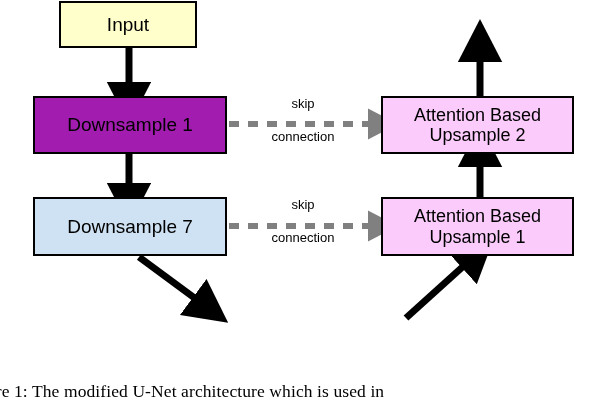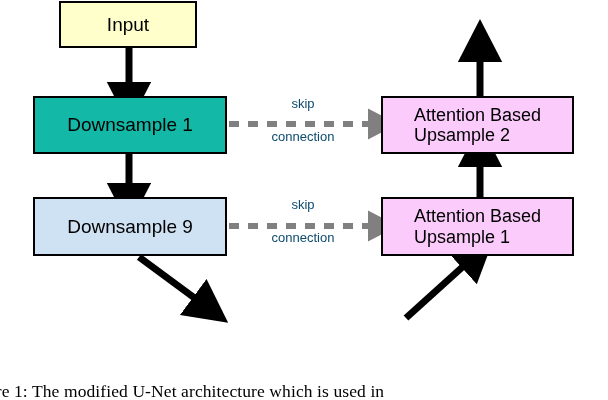--- a/index.html
+++ b/index.html
@@ -26,34 +26,35 @@
     width: 608px;
     height: 400px;
   }
   .node-box {
     position: absolute;
     box-sizing: border-box;
     border: 2px solid #000000;
     display: flex;
     align-items: center;
     justify-content: center;
+    text-align: center;
     line-height: 1.12;
     color: #000000;
     font-family: "Liberation Sans", sans-serif;
   }
   .node-label {
     display: block;
     white-space: pre-line;
     padding: 0 4px;
   }
   .edge-label {
     position: absolute;
     font-family: "Liberation Sans", sans-serif;
     font-size: 13px;
-    color: #0c4a6e;
+    color: #000000;
     text-align: center;
     white-space: nowrap;
   }
   .caption {
     position: absolute;
     left: 0;
     width: 608px;
     font-family: "Liberation Serif", serif;
     font-size: 17.5px;
     color: #000000;
@@ -93,26 +94,26 @@
     <line x1="229" y1="124" x2="374" y2="124" stroke="#808080" stroke-width="6" stroke-dasharray="10,9" marker-end="url(#arrow-gray)"></line>
 
     <line x1="229" y1="226" x2="374" y2="226" stroke="#808080" stroke-width="6" stroke-dasharray="10,9" marker-end="url(#arrow-gray)"></line>
   </svg>
 
   <div class="node-box" id="node-input" style="left: 59px; top: 1px; width: 138px; height: 47px; background: rgb(255, 255, 204); border-color: rgb(0, 0, 0); font-size: 19px;">
     <span class="node-label">Input</span>
   </div>
 
 
-  <div class="node-box" id="node-down1" style="left: 33px; top: 96px; width: 194px; height: 58px; background: #14b8a6; border-color: rgb(0, 0, 0); font-size: 19px;">
+  <div class="node-box" id="node-down1" style="left: 33px; top: 96px; width: 194px; height: 58px; background: #a21caf; border-color: rgb(0, 0, 0); font-size: 19px;">
     <span class="node-label">Downsample 1</span>
   </div>
 
   <div class="node-box" id="node-down2" style="left: 33px; top: 197px; width: 194px; height: 59px; background: rgb(207, 226, 243); border-color: rgb(0, 0, 0); font-size: 19px;">
-    <span class="node-label">Downsample 9</span>
+    <span class="node-label">Downsample 7</span>
   </div>
 
 
   <div class="node-box" id="node-up2" style="left: 381px; top: 96px; width: 193px; height: 58px; background: rgb(251, 204, 251); border-color: rgb(0, 0, 0); font-size: 18px;">
     <span class="node-label">Attention Based
 Upsample 2</span>
   </div>
 
   <div class="node-box" id="node-up1" style="left: 381px; top: 197px; width: 193px; height: 59px; background: rgb(251, 204, 251); border-color: rgb(0, 0, 0); font-size: 18px;">
     <span class="node-label">Attention Based

